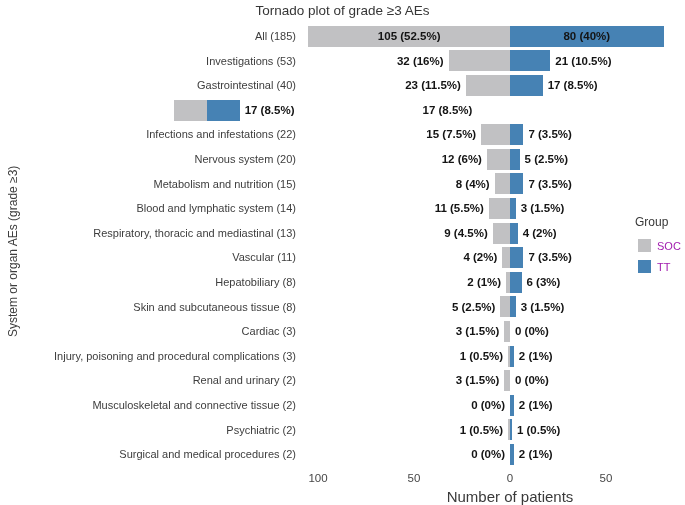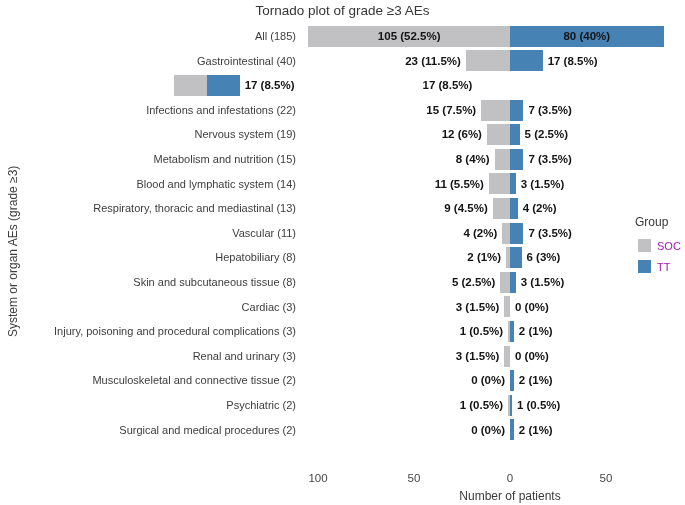--- a/index.html
+++ b/index.html
@@ -81,21 +81,21 @@
     transform: translateX(-50%);
     font-size: 11.5px;
     line-height: 14px;
     color: #474747;
   }
   .x-axis-label {
     position: absolute;
     top: 489px;
     left: 510px;
     transform: translateX(-50%);
-    font-size: 12px;
+    font-size: 15px;
     line-height: 15px;
     color: #3a3a3a;
     white-space: nowrap;
   }
   .legend {
     position: absolute;
     left: 635px;
     top: 214px;
   }
   .legend-title {
@@ -132,20 +132,29 @@
       <div class="row">
         <div class="cat">All (185)</div>
         <div class="plot">
           <div class="bar" style="left: 5.4px; width: 201.6px; background: rgb(193, 193, 195);"></div>
           <div class="bar" style="left: 207px; width: 153.6px; background: rgb(70, 130, 180);"></div>
           <div class="vlabel inside" style="left: 5.4px; width: 201.6px;">105 (52.5%)</div>
           <div class="vlabel inside" style="left: 207px; width: 153.6px;">80 (40%)</div>
         </div>
       </div>
       <div class="row">
+        <div class="cat">Investigations (53)</div>
+        <div class="plot">
+          <div class="bar" style="left: 145.56px; width: 61.44px; background: rgb(193, 193, 195);"></div>
+          <div class="bar" style="left: 207px; width: 40.32px; background: rgb(70, 130, 180);"></div>
+          <div class="vlabel" style="right: 241.44px;">32 (16%)</div>
+          <div class="vlabel" style="left: 252.32px;">21 (10.5%)</div>
+        </div>
+      </div>
+      <div class="row">
         <div class="cat">Gastrointestinal (40)</div>
         <div class="plot">
           <div class="bar" style="left: 162.84px; width: 44.16px; background: rgb(193, 193, 195);"></div>
           <div class="bar" style="left: 207px; width: 32.64px; background: rgb(70, 130, 180);"></div>
           <div class="vlabel" style="right: 224.16px;">23 (11.5%)</div>
           <div class="vlabel" style="left: 244.64px;">17 (8.5%)</div>
         </div>
       </div>
       <div class="row">
         <div class="plot">
@@ -158,21 +167,21 @@
       <div class="row">
         <div class="cat">Infections and infestations (22)</div>
         <div class="plot">
           <div class="bar" style="left: 178.2px; width: 28.8px; background: rgb(193, 193, 195);"></div>
           <div class="bar" style="left: 207px; width: 13.44px; background: rgb(70, 130, 180);"></div>
           <div class="vlabel" style="right: 208.8px;">15 (7.5%)</div>
           <div class="vlabel" style="left: 225.44px;">7 (3.5%)</div>
         </div>
       </div>
       <div class="row">
-        <div class="cat">Nervous system (19)</div>
+        <div class="cat">Nervous system (20)</div>
         <div class="plot">
           <div class="bar" style="left: 183.96px; width: 23.04px; background: rgb(193, 193, 195);"></div>
           <div class="bar" style="left: 207px; width: 9.6px; background: rgb(70, 130, 180);"></div>
           <div class="vlabel" style="right: 203.04px;">12 (6%)</div>
           <div class="vlabel" style="left: 221.6px;">5 (2.5%)</div>
         </div>
       </div>
       <div class="row">
         <div class="cat">Metabolism and nutrition (15)</div>
         <div class="plot">
@@ -238,21 +247,21 @@
       <div class="row">
         <div class="cat">Injury, poisoning and procedural complications (3)</div>
         <div class="plot">
           <div class="bar" style="left: 205.08px; width: 1.92px; background: rgb(193, 193, 195);"></div>
           <div class="bar" style="left: 207px; width: 3.84px; background: rgb(70, 130, 180);"></div>
           <div class="vlabel" style="right: 181.92px;">1 (0.5%)</div>
           <div class="vlabel" style="left: 215.84px;">2 (1%)</div>
         </div>
       </div>
       <div class="row">
-        <div class="cat">Renal and urinary (3)</div>
+        <div class="cat">Renal and urinary (2)</div>
         <div class="plot">
           <div class="bar" style="left: 201.24px; width: 5.76px; background: rgb(193, 193, 195);"></div>
           <div class="vlabel" style="right: 185.76px;">3 (1.5%)</div>
           <div class="vlabel" style="left: 212px;">0 (0%)</div>
         </div>
       </div>
       <div class="row">
         <div class="cat">Musculoskeletal and connective tissue (2)</div>
         <div class="plot">
           <div class="bar" style="left: 207px; width: 3.84px; background: rgb(70, 130, 180);"></div>

